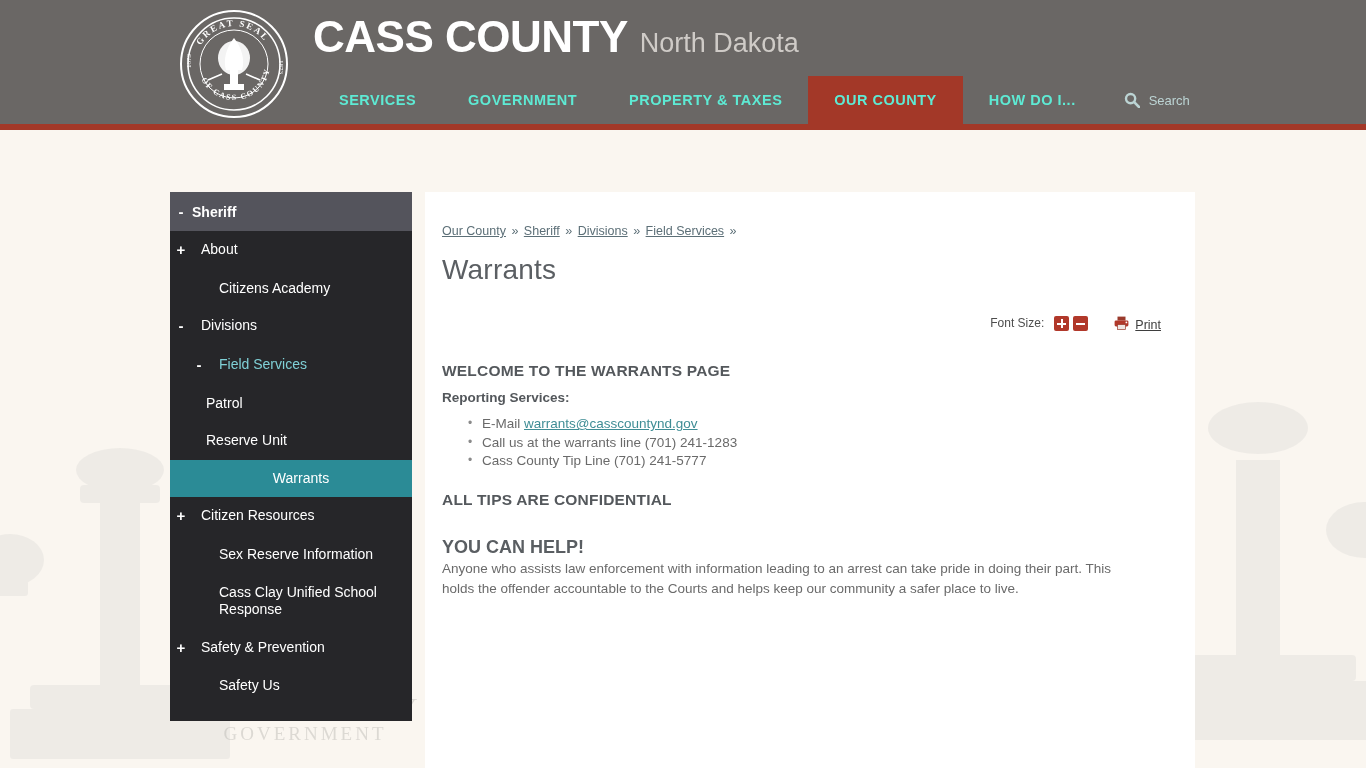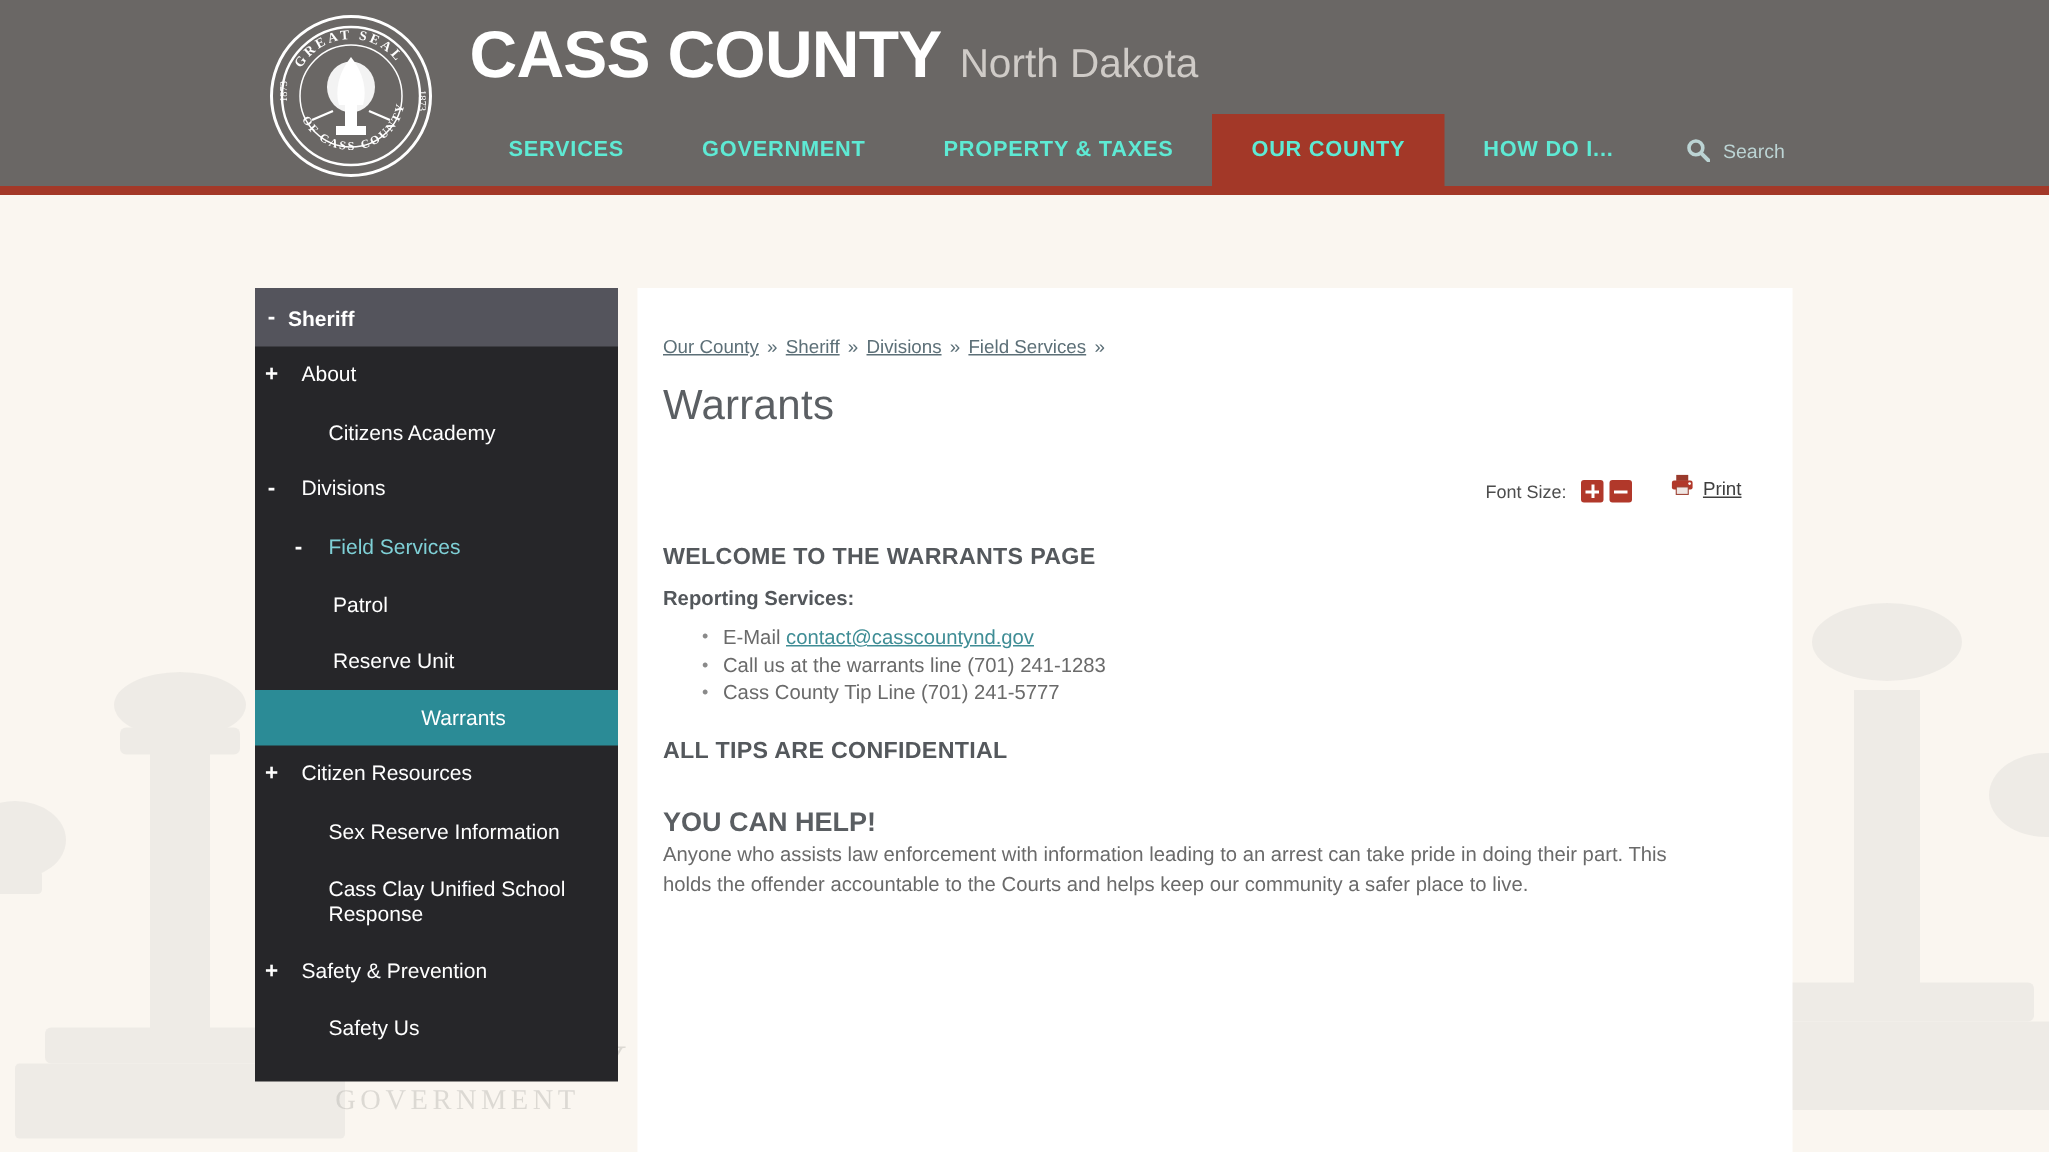--- a/index.html
+++ b/index.html
@@ -164,21 +164,21 @@
     font-size: 14px;
     padding: 10px 16px 10px 0;
     cursor: pointer;
     line-height: 1.25;
   }
   .side-link .lbl { display:block; }
   .side-link.lvl1 { padding-left: 0; }
   .side-link.lvl1 .lbl { margin-left: 9px; }
   .side-link.lvl2 { padding-left: 18px; }
   .side-link.lvl2 .lbl { margin-left: 9px; }
-  .side-link.lvl3 { padding-left: 52px; }
+  .side-link.lvl3 { padding-left: 36px; }
   .side-link.lvl3 .lbl { margin-left: 0; }
   .side-link.no-toggle.lvl1 { padding-left: 22px; }
   .side-link.no-toggle.lvl1 .lbl { margin-left: 27px; }
   .side-link.teal .lbl { color: #7fd0d6; }
   .side-link.selected {
     background: #2b8b96;
   }
   .side-link.selected .lbl {
     color: #ffffff;
     width: 100%;
@@ -210,21 +210,21 @@
   #page-title {
     font-size: 28px;
     font-weight: normal;
     color: #5b5f63;
     margin: 0 0 30px 0;
     letter-spacing: .2px;
   }
 
   #tools-row {
     display: flex;
-    align-items: flex-end;
+    align-items: flex-start;
     justify-content: flex-end;
     gap: 0;
     margin-bottom: 28px;
     padding-right: 4px;
   }
   #tools-row .tool-label {
     font-size: 12px;
     color: #4d4d4d;
     margin-right: 10px;
   }
@@ -495,21 +495,21 @@
         <span class="print-text">Print</span>
       </span>
     </div>
 
     <h2 class="body-h2">WELCOME TO THE WARRANTS PAGE</h2>
 
     <p class="body-strong">Reporting Services:</p>
 
     <ul class="body-list">
       <li>
-        <span>E-Mail </span><a>contact@casscountynd.gov</a>
+        <span>E-Mail </span><a>warrants@casscountynd.gov</a>
       </li>
       <li>Call us at the warrants line (701) 241-1283</li>
       <li>Cass County Tip Line (701) 241-5777</li>
     </ul>
 
     <h2 class="body-h2">ALL TIPS ARE CONFIDENTIAL</h2>
 
     <div class="spacer-18"></div>
 
     <p class="body-sub">YOU CAN HELP!</p>

